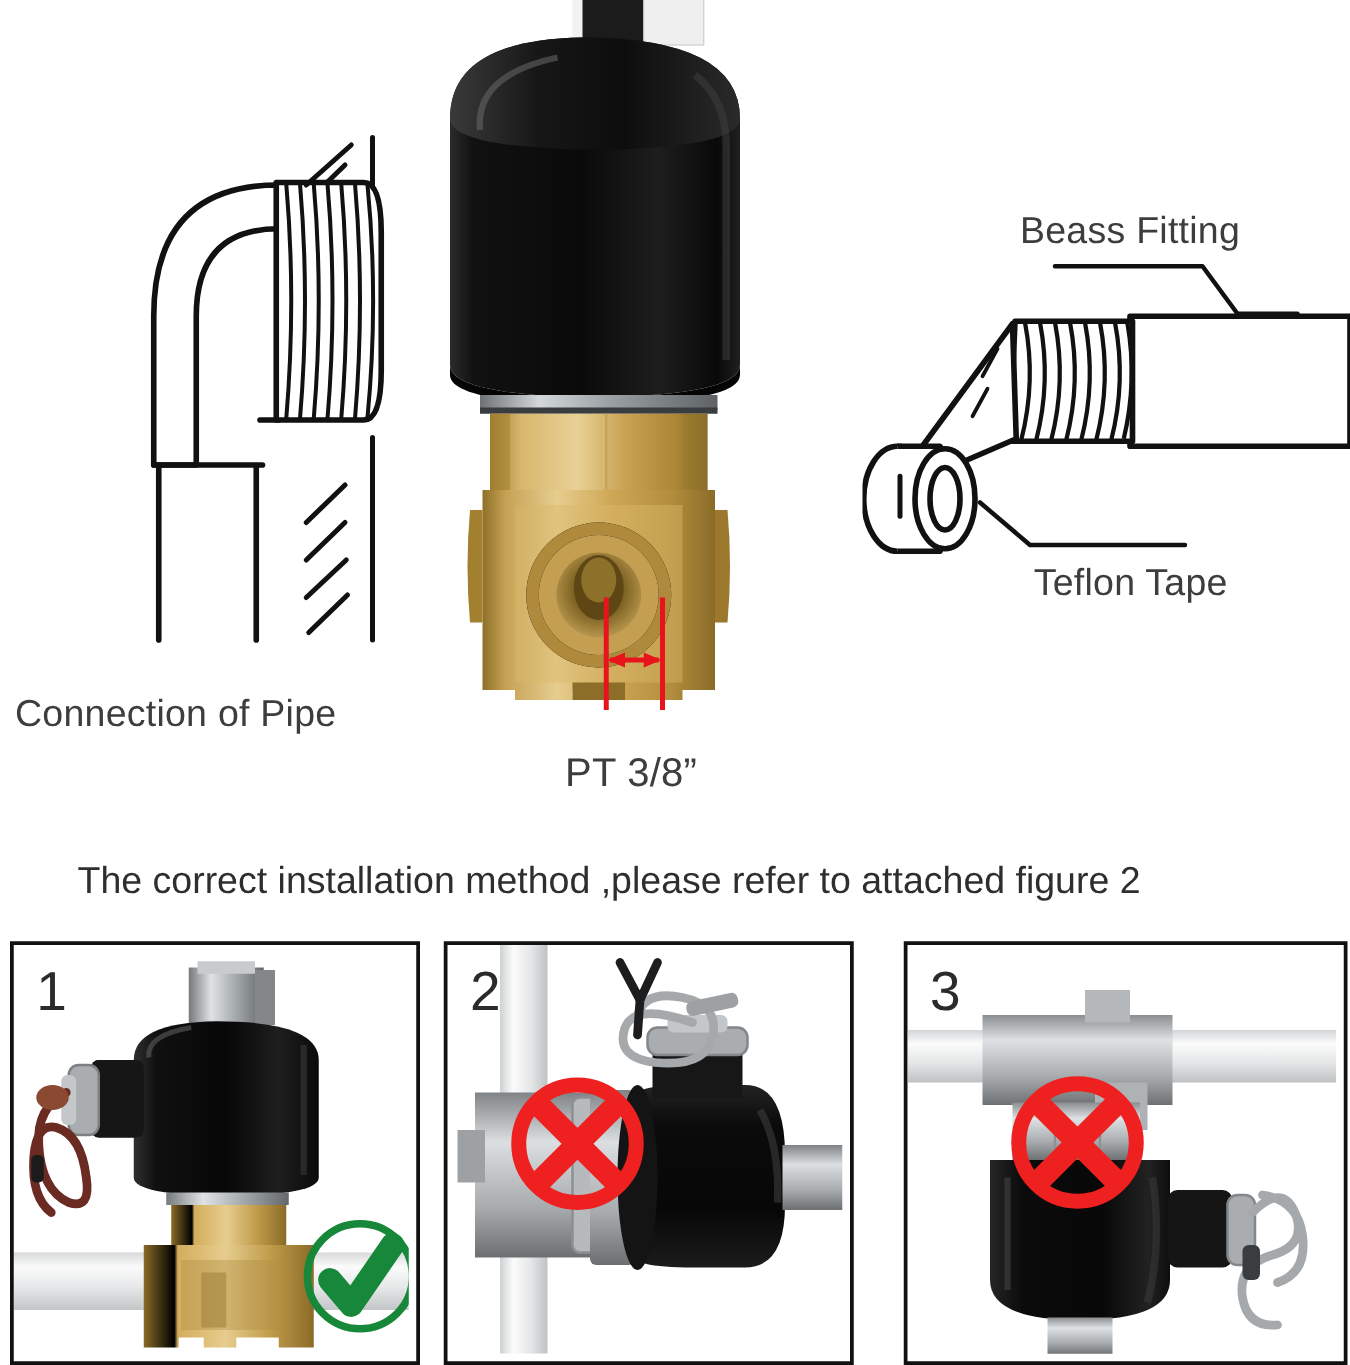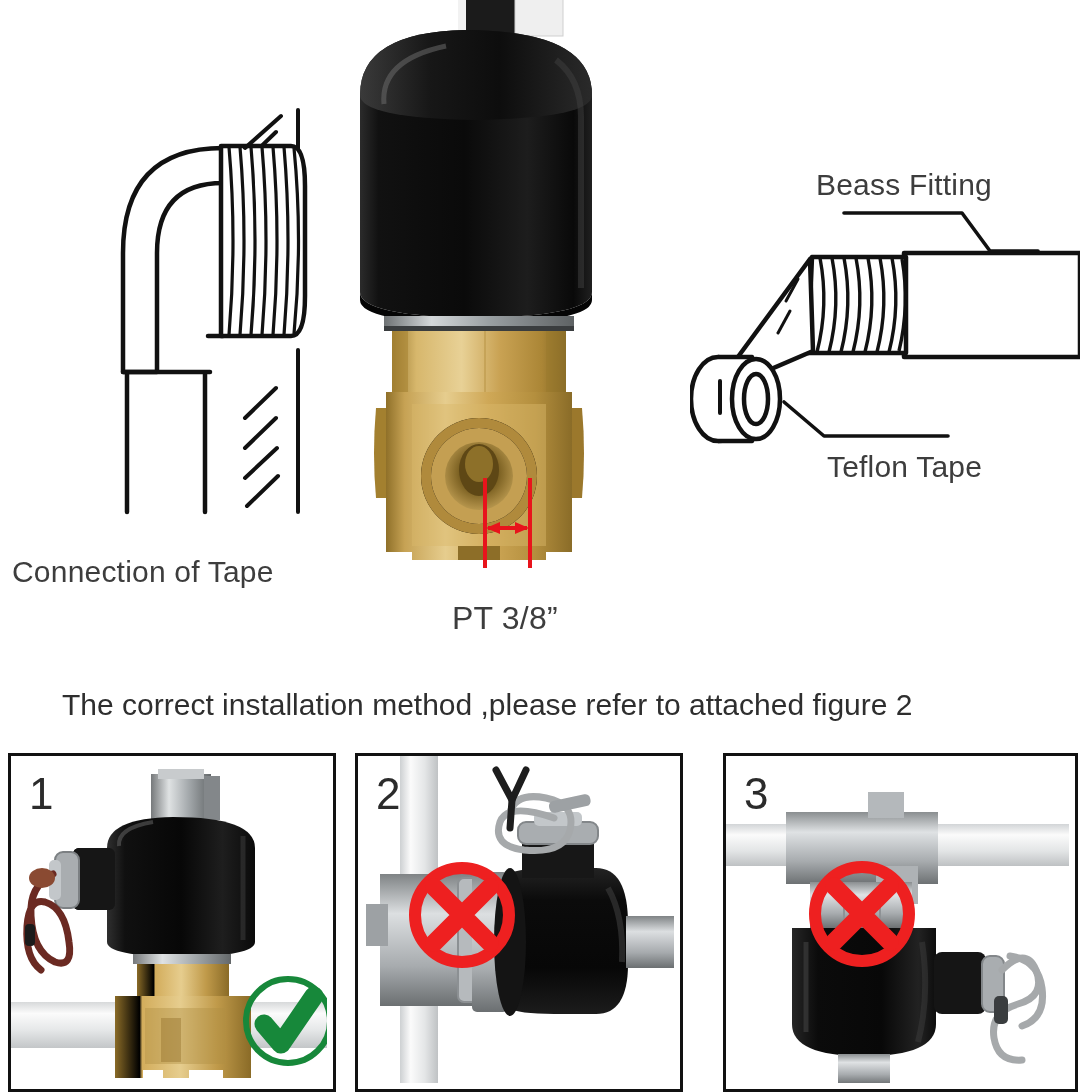--- a/index.html
+++ b/index.html
@@ -54,21 +54,21 @@
         <path d="M178 47 Q186 140 178 235"></path>
         <path d="M189 47 Q197 140 189 235"></path>
         <path d="M199 48 Q208 140 199 234"></path>
       </g>
     </g>
 
     <line x1="150" y1="48" x2="186" y2="16" stroke="#111" stroke-width="4" stroke-linecap="round"></line>
   </svg>
 </div>
 
-<div class="abs label" style="left:12px;top:555px;">Connection of Tape</div>
+<div class="abs label" style="left:12px;top:555px;">Connection of Pipe</div>
 
 <div class="abs" style="left:350px;top:0px;width:310px;height:580px;">
   <svg width="310" height="580" viewBox="0 0 310 580">
     <defs>
       <linearGradient id="coilG" x1="0" y1="0" x2="1" y2="0">
         <stop offset="0%" stop-color="#2b2b2b"></stop>
         <stop offset="8%" stop-color="#111111"></stop>
         <stop offset="45%" stop-color="#0a0a0a"></stop>
         <stop offset="72%" stop-color="#1d1d1d"></stop>
         <stop offset="92%" stop-color="#090909"></stop>

